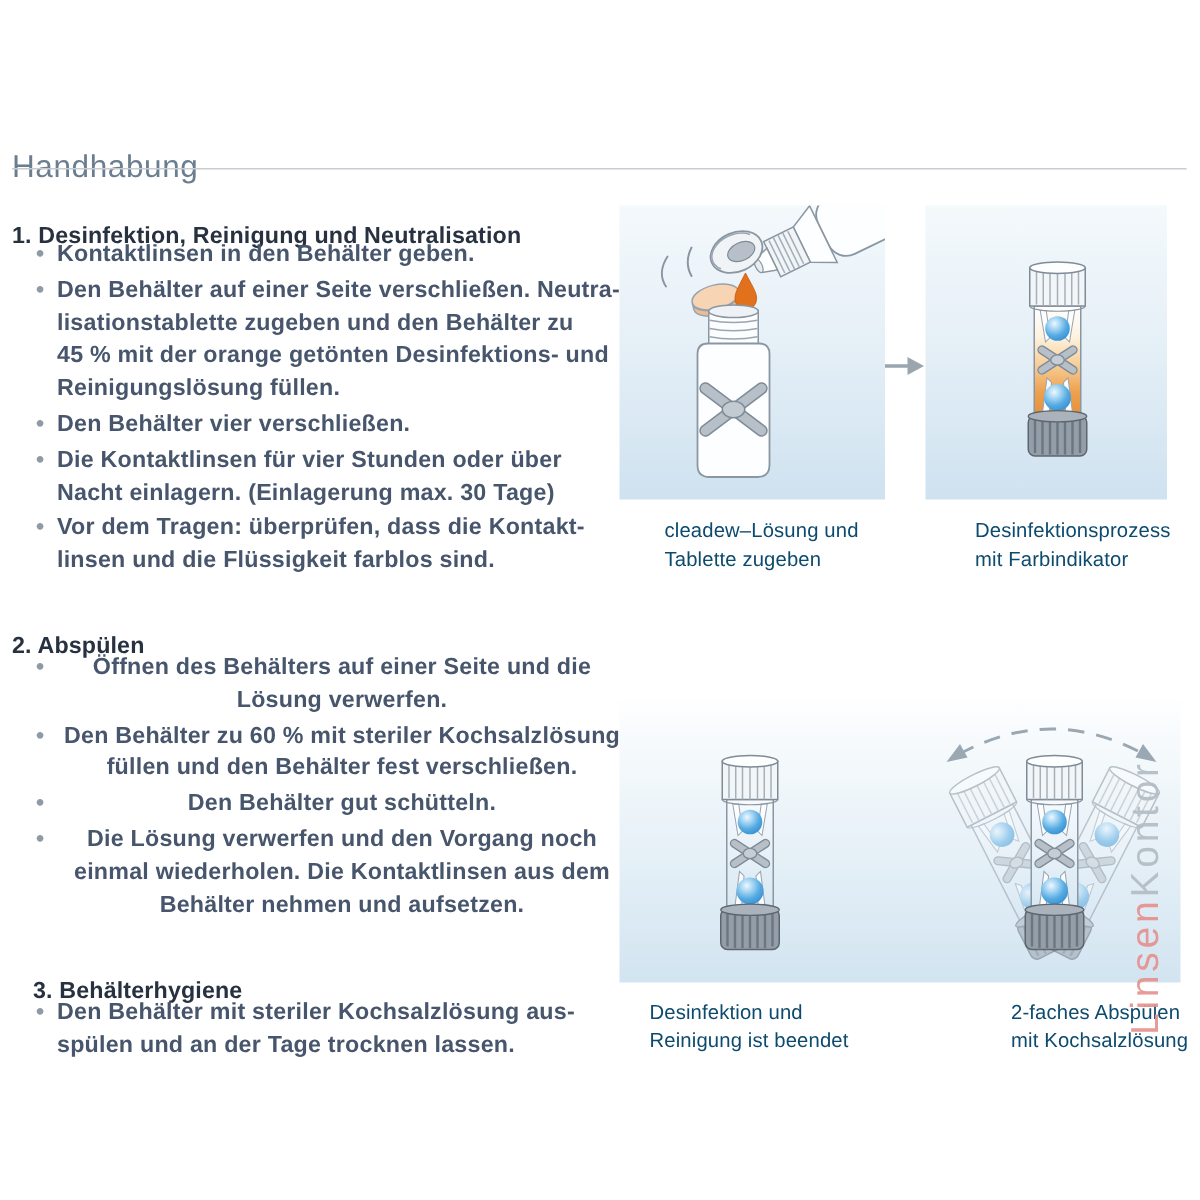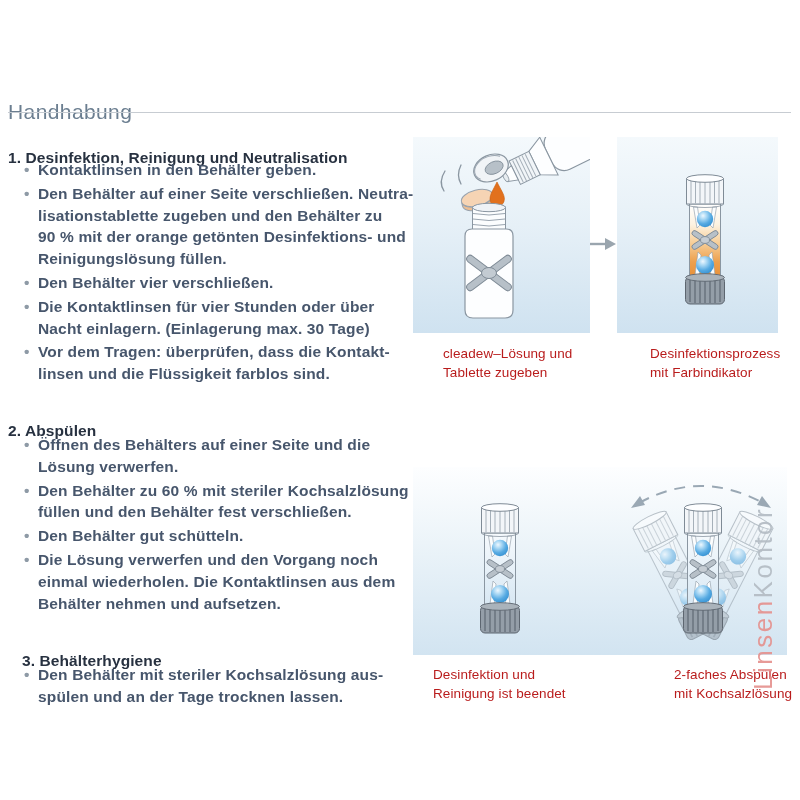--- a/index.html
+++ b/index.html
@@ -17,39 +17,39 @@
   
   .sec-title{
     left:8px;font-size:15.5px;line-height:19px;font-weight:700;color:#273140;
     letter-spacing:.1px;
   }
   .sec-title.s1{top:135px;}
   .sec-title.s2{top:408px;}
   .sec-title.s3{top:638px;margin-left:14px;}
   ul.blist{left:16px;width:398px;margin:4px;padding:0;list-style:none;font-weight:bold;}
   ul.blist.s1{top:155px;}
-  ul.blist.s2{top:430px;}
+  ul.blist.s2{top:430px;text-align:center;}
   ul.blist.s3{top:660px;}
   ul.blist li{
     position:relative;padding-left:18px;margin:0 0 2px 0;
     font-size:15.5px;line-height:21.8px;color:#47566c;letter-spacing:.15px;
   }
   .dot{position:absolute;left:4px;top:0;color:#8e9aa6;}
   .dot::before{content:"\2022";}
   .pre{white-space:pre-line;}
   
   .panel{background:linear-gradient(180deg,#f4f9fc 0%,#e6f0f7 45%,#cfe2f0 100%);}
   .panel.p1a{left:413px;top:137px;width:177px;height:196px;}
   .panel.p1b{left:617px;top:137px;width:161px;height:196px;}
   .panel.p2{left:413px;top:467px;width:374px;height:188px;
     background:linear-gradient(180deg,#fdfeff 0%,#ecf4f9 40%,#d2e4f1 100%);}
   .panel svg{display:block;width:100%;height:100%;}
   .step-arrow{left:590px;top:237px;width:26px;height:14px;}
   .caption{
-    font-size:13.5px;line-height:19px;color:#b91c1c;letter-spacing:.1px;
+    font-size:13.5px;line-height:19px;color:#0c4a6e;letter-spacing:.1px;
   }
   .cap1a{left:443px;top:344px;}
   .cap1b{left:650px;top:344px;}
   .cap2a{left:433px;top:665px;}
   .cap2b{left:650px;top:665px;margin-left:24px;}
   
   .watermark{
     left:748px;top:690px;width:212px;height:30px;
     transform:rotate(-90deg);transform-origin:0 0;
     font-size:26px;letter-spacing:2.5px;white-space:nowrap;opacity:.92;
@@ -124,21 +124,21 @@
 <div class="page">
 
   <h1 class="abs h1">Handhabung</h1>
   <div class="abs rule"></div>
 
   <h2 class="abs sec-title s1">1. Desinfektion, Reinigung und Neutralisation</h2>
   <ul class="abs blist s1">
     <li><span class="dot"></span><span class="pre">Kontaktlinsen in den Behälter geben.</span></li>
     <li><span class="dot"></span><span class="pre">Den Behälter auf einer Seite verschließen. Neutra-
 lisationstablette zugeben und den Behälter zu
-90 % mit der orange getönten Desinfektions- und
+45 % mit der orange getönten Desinfektions- und
 Reinigungslösung füllen.</span></li>
     <li><span class="dot"></span><span class="pre">Den Behälter vier verschließen.</span></li>
     <li><span class="dot"></span><span class="pre">Die Kontaktlinsen für vier Stunden oder über
 Nacht einlagern. (Einlagerung max. 30 Tage)</span></li>
     <li><span class="dot"></span><span class="pre">Vor dem Tragen: überprüfen, dass die Kontakt-
 linsen und die Flüssigkeit farblos sind.</span></li>
   </ul>
 
   <h2 class="abs sec-title s2">2. Abspülen</h2>
   <ul class="abs blist s2">

